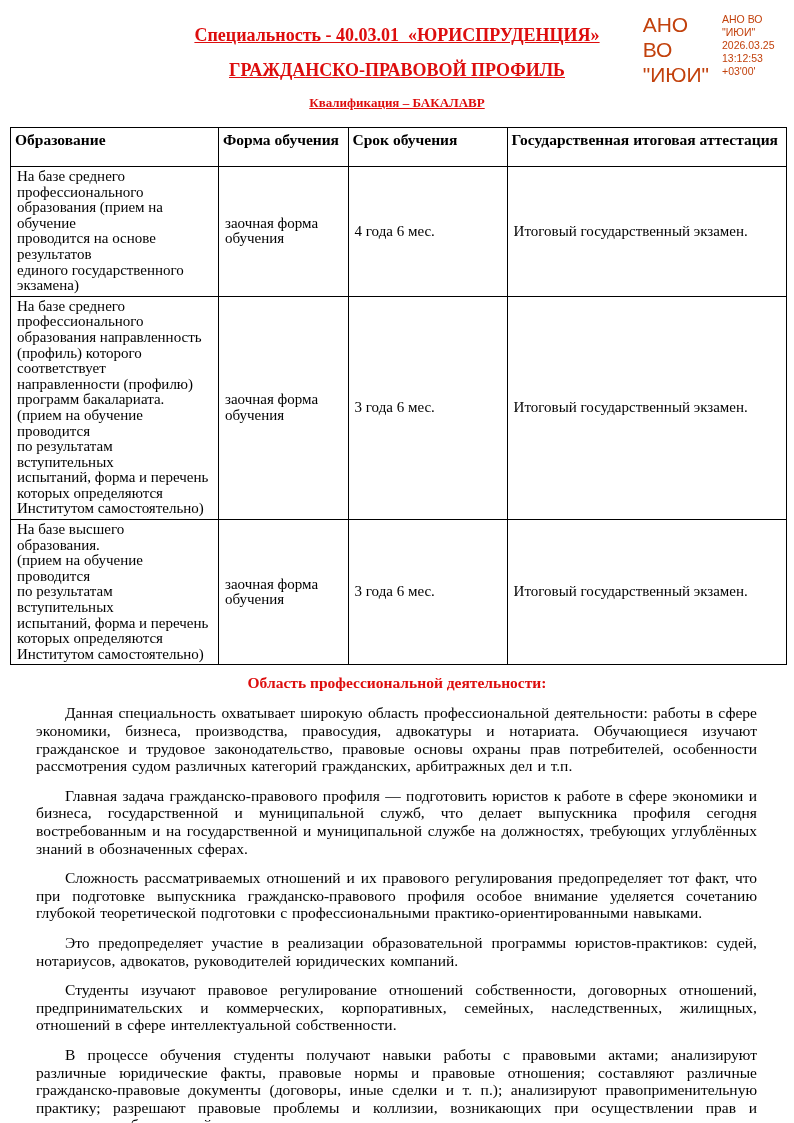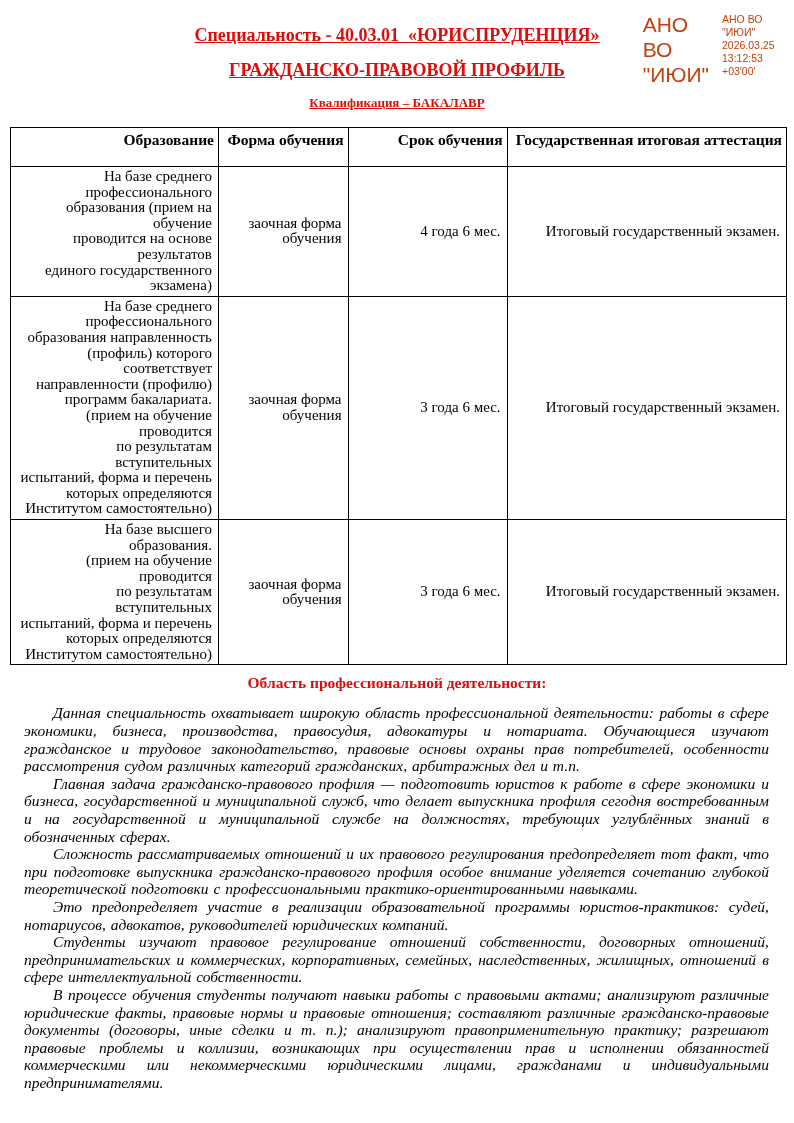--- a/index.html
+++ b/index.html
@@ -23,21 +23,21 @@
     font-family:"Liberation Sans", sans-serif; color:#c2410c; text-align:left;
   }
   .stamp-large { font-size:21px; line-height:25px; padding-top:4px; }
   .stamp-small { font-size:10.5px; line-height:13px; padding-top:5px; width:64px; }
   
   .edu-table {
     border-collapse:collapse; table-layout:fixed;
     width:777px; margin-left:10px;
   }
   .edu-table th, .edu-table td {
-    border:1px solid #000; text-align:right; overflow:hidden;
+    border:1px solid #000; text-align:left; overflow:hidden;
   }
   .edu-table th {
     font-size:15.5px; font-weight:bold; vertical-align:top;
     padding:3px 4px; height:32px; line-height:18px;
   }
   .edu-table td {
     font-size:15px; line-height:15.6px; vertical-align:middle; padding:2px 6px;
   }
   .pre { white-space:pre-line; }
   col.c1 { width:26.8%; } col.c2 { width:16.7%; }
@@ -45,21 +45,21 @@
   tr.r1 td { height:93px; } tr.r2 td { height:167px; } tr.r3 td { height:119px; }
   
   .section-heading {
     margin:9px 0 0 0; text-align:center; color:var(--red);
     font-size:15.5px; font-weight:bold;
   }
   .content {
     margin:12px 25px 0 24px; text-align:justify;
     font-size:15.5px; line-height:17.6px;
   }
-  .content p { margin:0; text-indent:29px; word-spacing:1px;font-style:italic; }
+  .content p { margin:12px; text-indent:29px; word-spacing:1px; }
   :root { --red:#dd0d0d; }
 </style>
 </head>
 <body>
 
 <div class="page">
 
   <div class="doc-header">
     <div class="titles">
       <div class="title">Специальность - 40.03.01  «ЮРИСПРУДЕНЦИЯ»</div>

